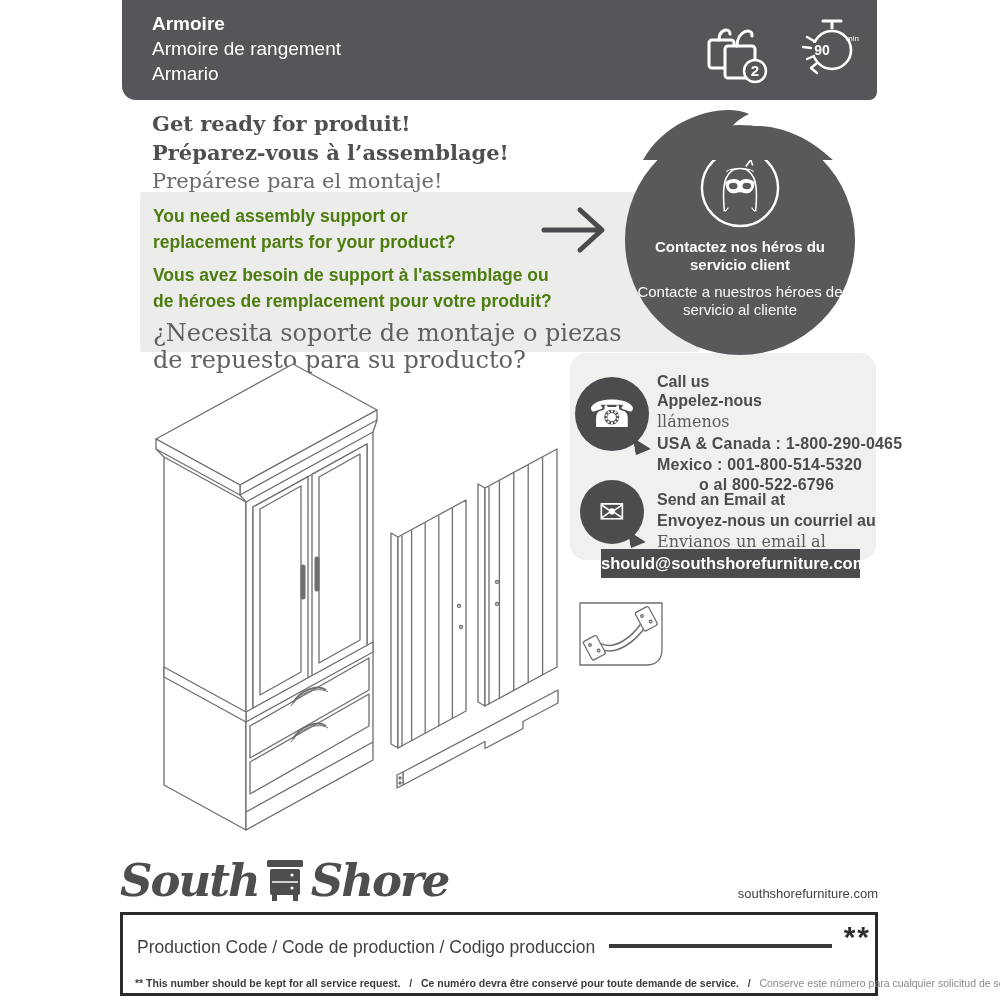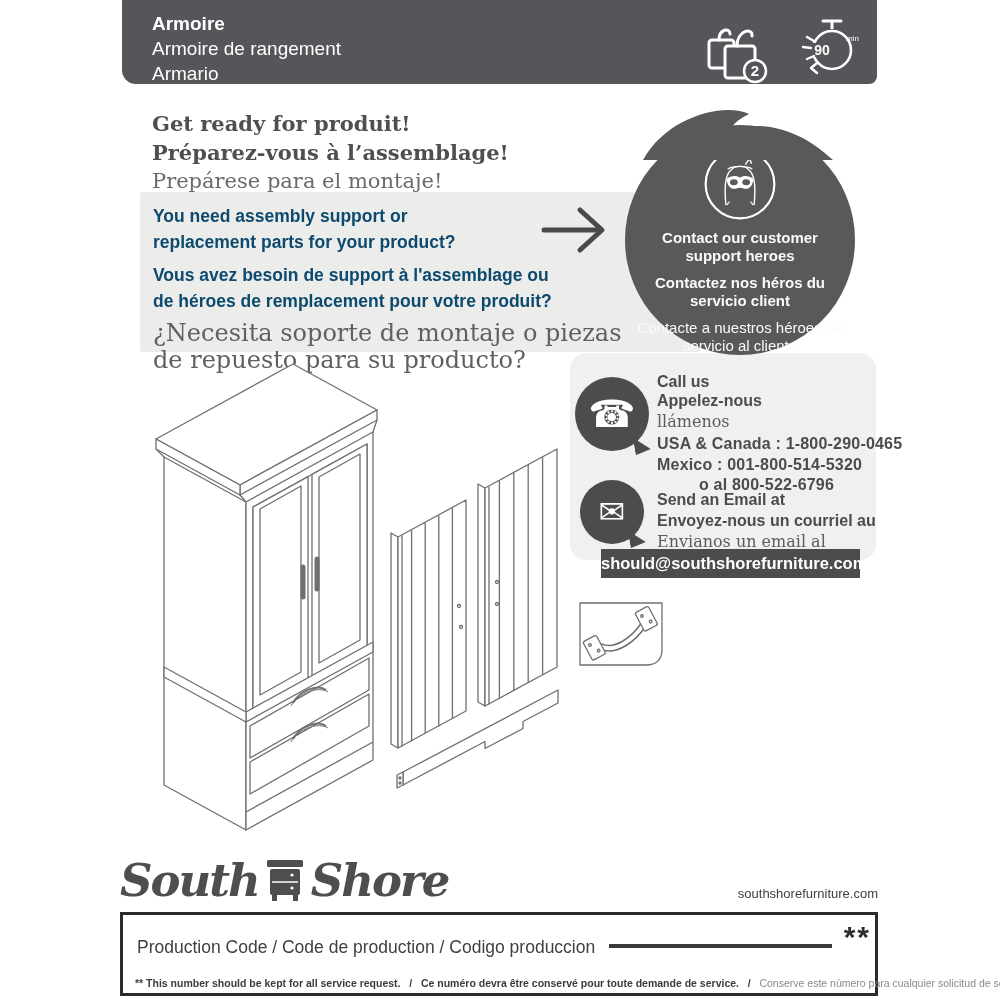--- a/index.html
+++ b/index.html
@@ -1,35 +1,35 @@
 <!DOCTYPE html>
 <html><head>
 <meta charset="utf-8">
 <style>
   html,body{margin:0;padding:0;background:#fff;}
   .page{position:relative;width:1000px;height:1000px;background:#ffffff;overflow:hidden;
         font-family:"Liberation Sans",sans-serif;color:#4c4b4d;}
   .abs{position:absolute;}
 
   
-  .header{left:122px;top:0;width:755px;height:84px;background:#565559;border-radius:0 0 8px 14px;}
+  .header{left:122px;top:0;width:755px;height:100px;background:#565559;border-radius:0 0 8px 14px;}
   .header-text{left:30px;top:11px;color:#fff;}
   .header-title{font-family:"Liberation Sans",sans-serif;font-weight:bold;font-size:19px;line-height:25px;}
   .header-sub{font-size:19px;line-height:25px;font-weight:normal;}
   .hdr-icon{top:13px;}
 
   
   .intro{left:152px;top:109px;font-family:"DejaVu Serif",serif;font-size:21px;line-height:29px;}
   .intro .b{font-weight:bold;color:#4f4e50;}
   .intro .l{color:#6b6a6c;}
 
   
   .qbox{left:140px;top:192px;width:560px;height:160px;background:#ececeb;border-radius:3px;z-index:1;}
   .qbox-inner{position:absolute;left:13px;top:11px;}
-  .q-en,.q-fr{font-weight:bold;font-size:17.5px;line-height:26px;color:#0c4a6e;}
+  .q-en,.q-fr{font-weight:bold;font-size:17.5px;line-height:26px;color:#4d7c0f;}
   .q-fr{margin-top:7px;}
   .q-es{font-family:"DejaVu Serif",serif;font-size:24px;line-height:27px;color:#605f61;margin-top:6px;}
 
   .arrow-wrap{left:540px;top:202px;z-index:2;}
 
   
   .bubble-circle{left:625px;top:125px;width:230px;height:230px;border-radius:50%;background:#59585b;z-index:3;
                  display:flex;flex-direction:column;align-items:center;text-align:center;color:#fafafa;}
   .bubble-tail{left:625px;top:100px;z-index:4;}
   .bubble-circle .hero{margin-top:22px;}
@@ -148,21 +148,20 @@
     <svg class="hero" width="82" height="82" viewBox="0 0 84 84">
       <circle cx="42" cy="42" r="39" fill="none" stroke="#fff" stroke-width="2.5"></circle>
       <path d="M26,66 C24,44 25,31 33,25 C37,21 47,21 51,25 C59,31 60,44 58,66" fill="none" stroke="#fff" stroke-width="1.6"></path>
       <path d="M48,20 l5,-7 l2,6" fill="none" stroke="#fff" stroke-width="1.6" stroke-linejoin="round"></path>
       <path d="M28,25 C34,21 50,21 56,25" fill="none" stroke="#fff" stroke-width="1.2"></path>
       <path d="M27,36 C32,32 39,32 42,35 C45,32 52,32 57,36 C57,45 51,49 46,47 C44,46 40,46 38,47 C33,49 27,45 27,36 Z" fill="#fff"></path>
       <ellipse cx="35" cy="40" rx="4.4" ry="3.4" fill="#59585b"></ellipse>
       <ellipse cx="49" cy="40" rx="4.4" ry="3.4" fill="#59585b"></ellipse>
       <path d="M30,62 l-3,4 M54,62 l3,4" stroke="#fff" stroke-width="1.2" fill="none"></path>
     </svg>
-    <p class="bub-p bub-en">Contact our customer support heroes</p>
     <p class="bub-p bub-fr">Contactez nos héros du servicio client</p>
     <p class="bub-p bub-es">Contacte a nuestros héroes de servicio al cliente</p>
   </div>
 
   <div class="abs contact-panel"></div>
 
   <div class="abs speech phone-bubble">
     <span class="glyph" style="font-size:38px;">☎</span>
   </div>
   <div class="abs call-block">

